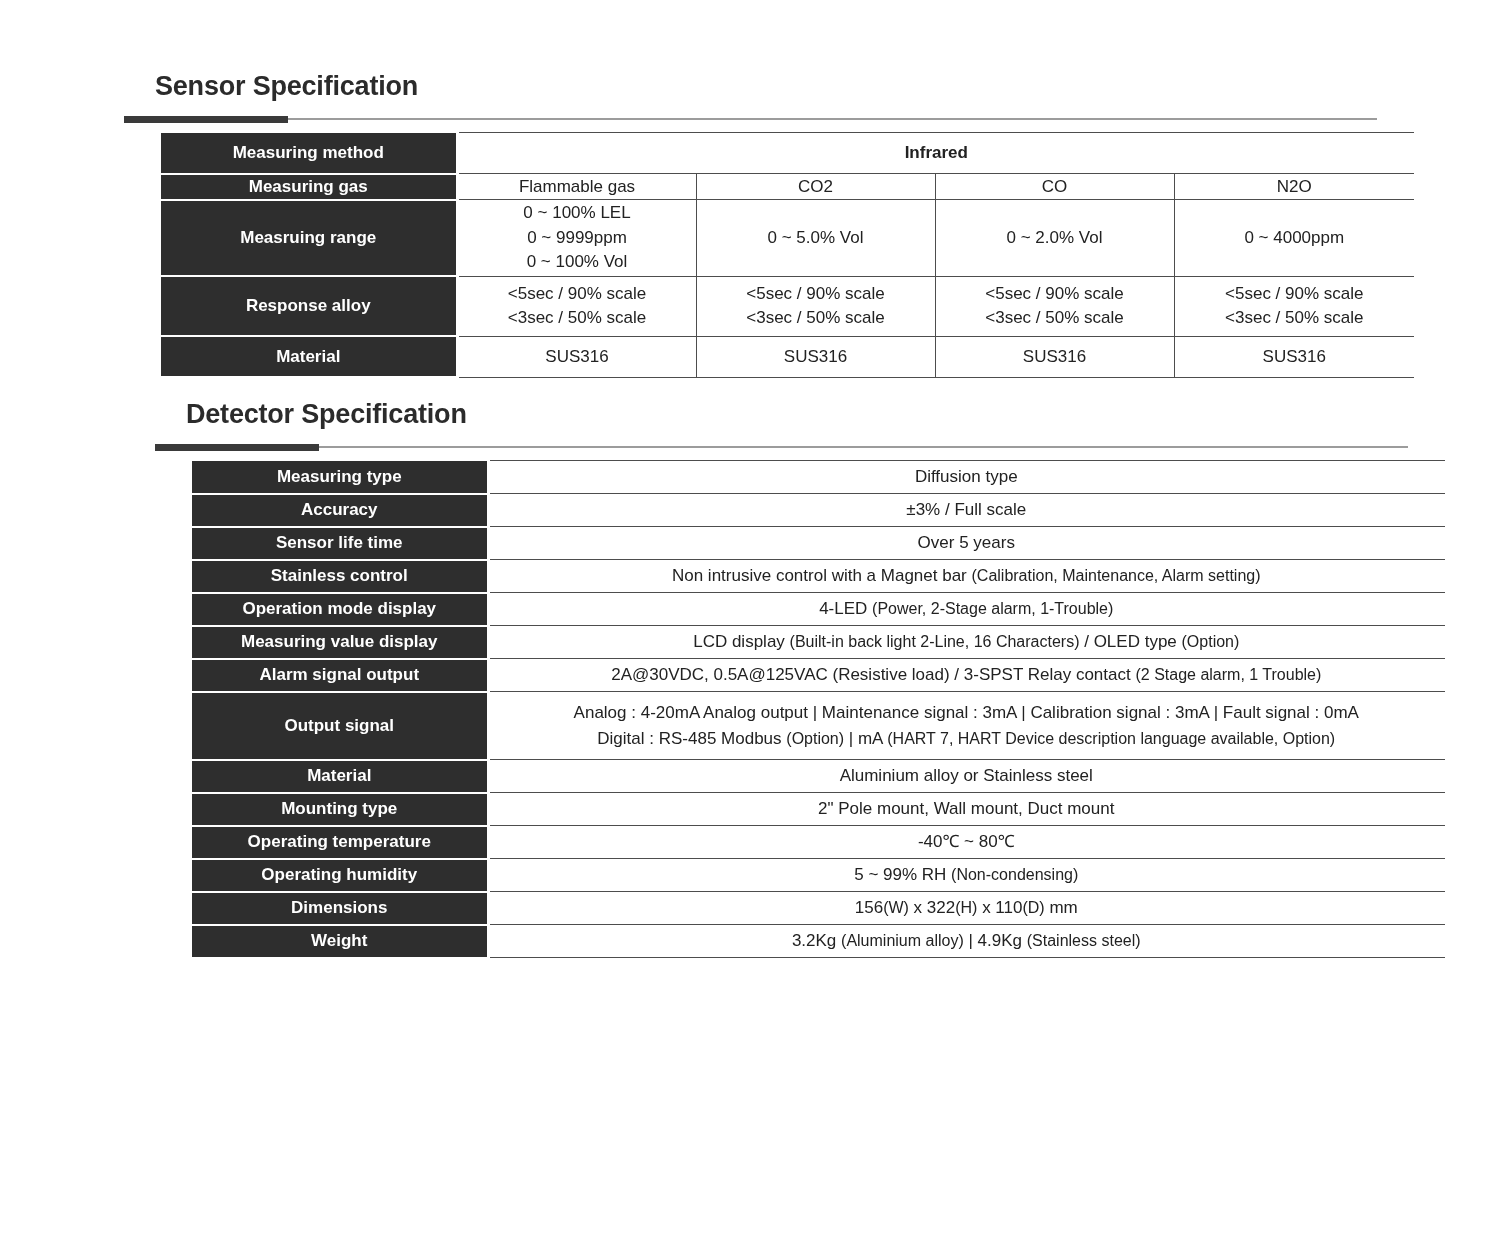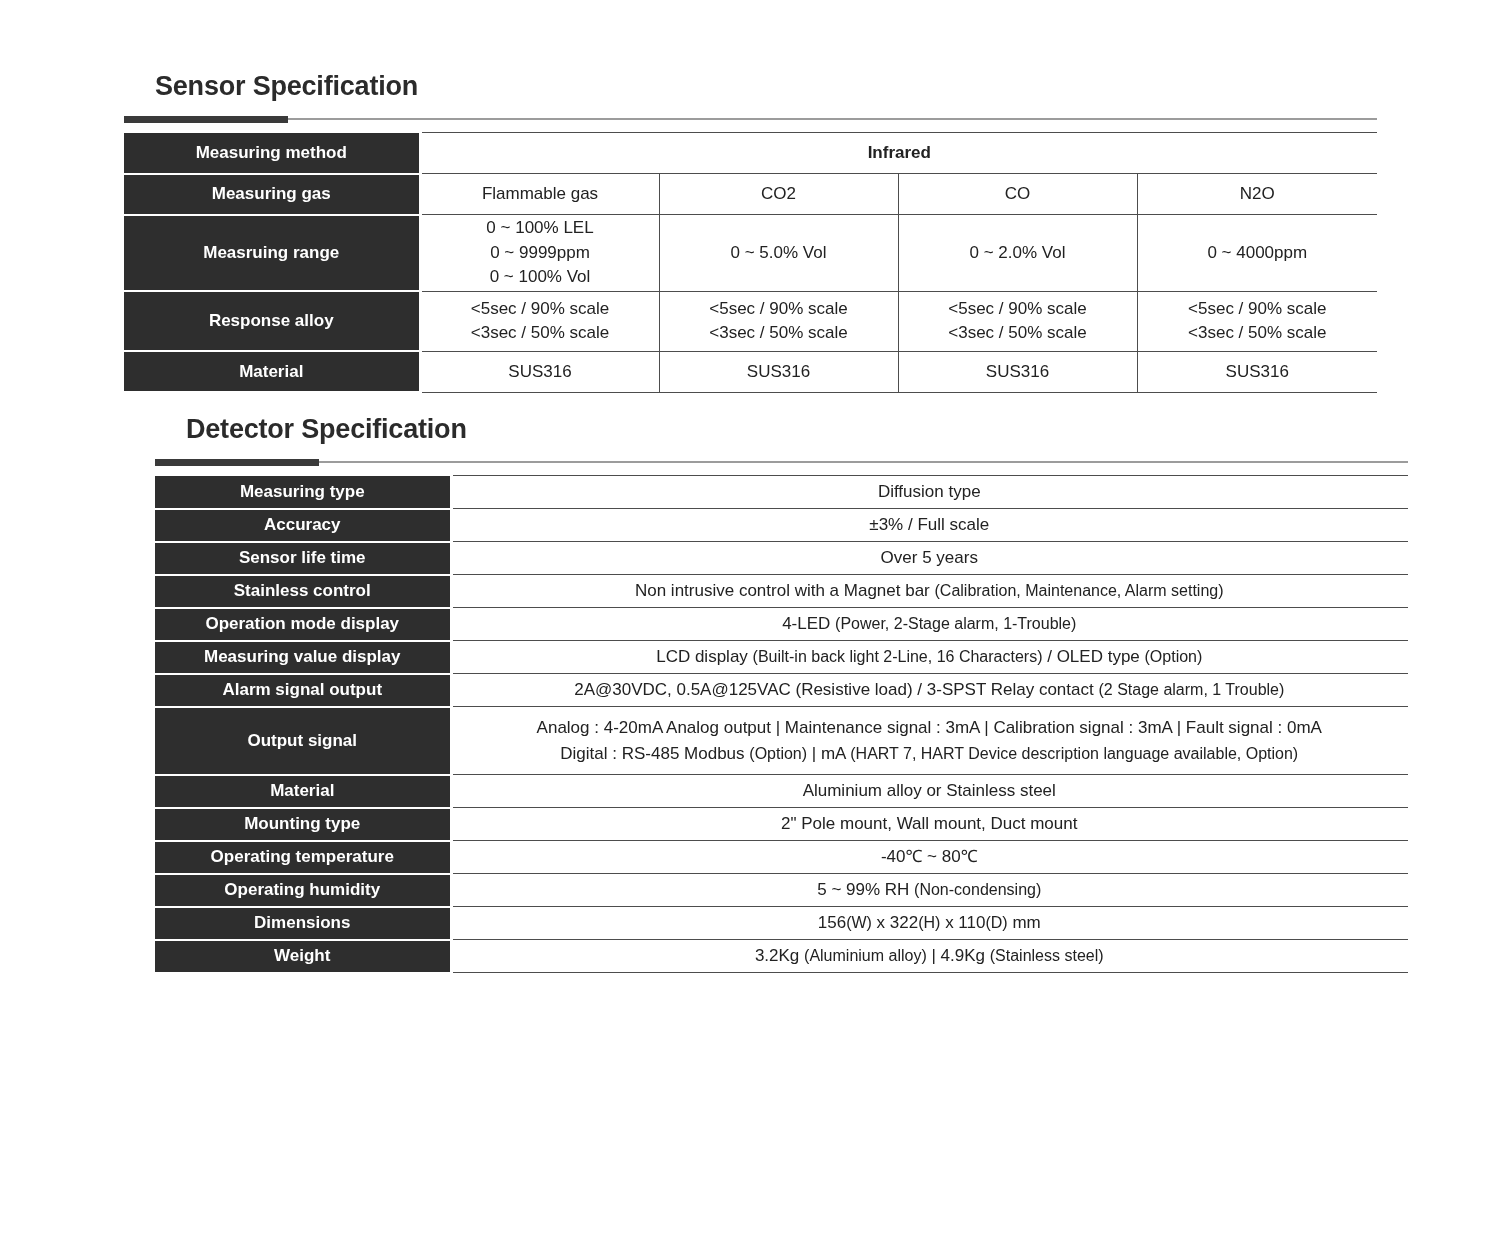--- a/index.html
+++ b/index.html
@@ -40,20 +40,21 @@
   .title-rule .rule-accent {
     position: absolute; left: 0; top: 0; width: 164px; height: 7px;
     background: var(--rule-dark);
   }
 
   table.spec-table {
     border-collapse: collapse;
     table-layout: fixed;
     width: 1253px;
     margin-top: 9px;
+    margin-left: 37px;
   }
   table.spec-table th {
     background: var(--header-bg);
     color: var(--header-text);
     font-size: 17px;
     font-weight: 700;
     text-align: center;
     padding: 0 6px;
     border-bottom: 2px solid #ffffff;
     border-right: 3px solid #ffffff;
@@ -65,21 +66,21 @@
     background: #ffffff;
   }
   table.spec-table td:last-child { border-right: none; }
   td.shade { background: var(--shade-bg); }
   td.center { text-align: center; }
   td.bold { font-weight: 700; }
   .multiline { white-space: pre-line; line-height: 1.45; }
 
   
   tr.r-method > * { height: 41px; text-align: center; }
-  tr.r-gas > *    { height: 41px; }
+  tr.r-gas > *    { height: 26px; }
   tr.r-range > *  { height: 74px; }
   tr.r-resp > *   { height: 60px; }
   tr.r-mat > *    { height: 41px; }
 
   
   .detector-section { margin-top: 22px; padding-left: 31px; }
   table.spec-table.detector tr > * { height: 33px; }
   table.spec-table.detector tr.tall > * { height: 68px; }
   table.spec-table.detector td {
     text-align: center;

